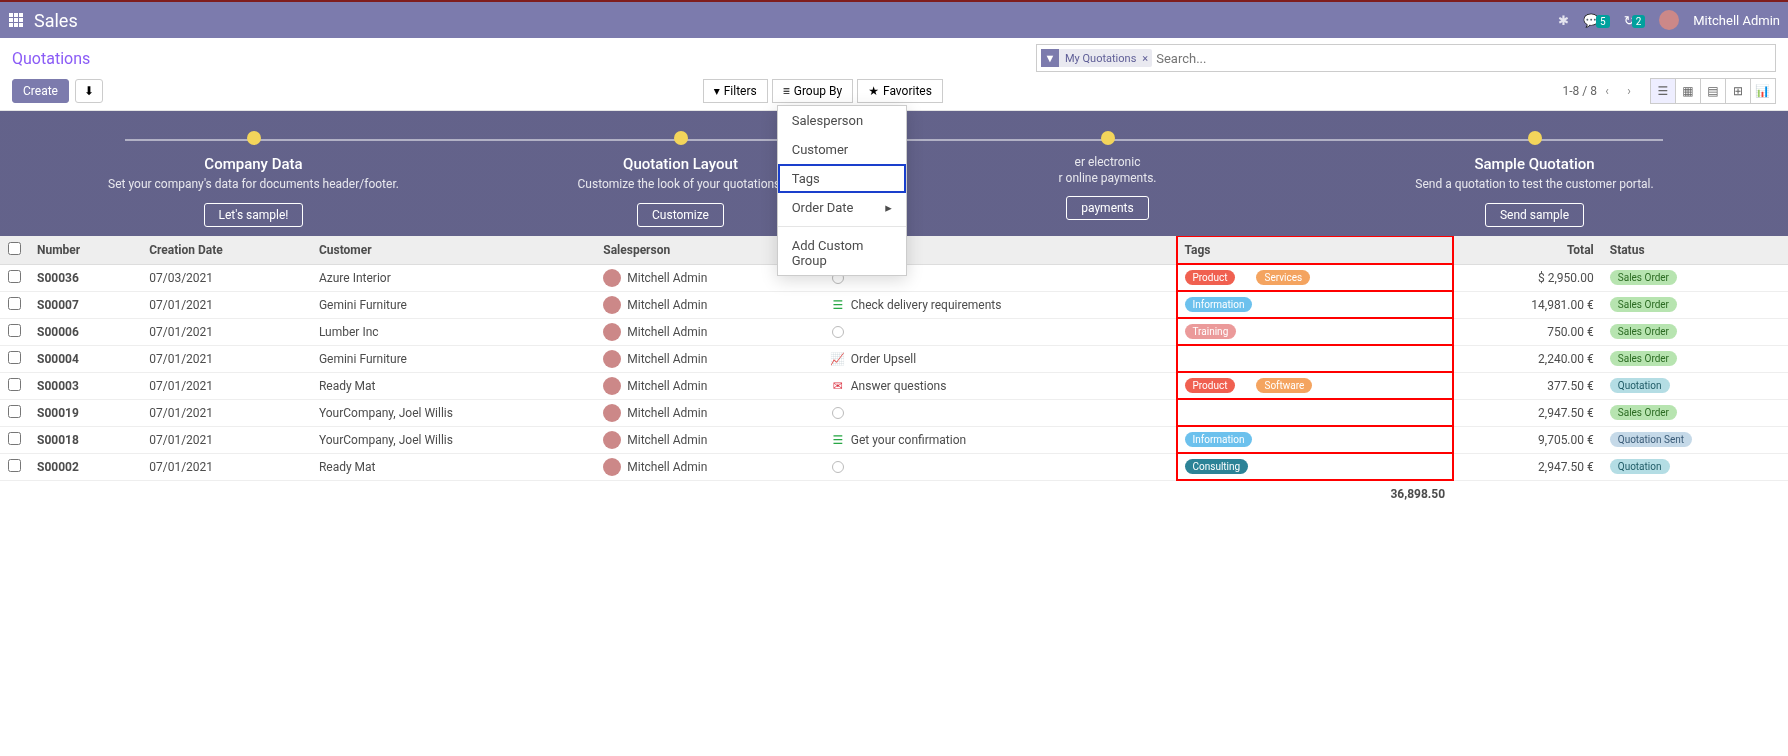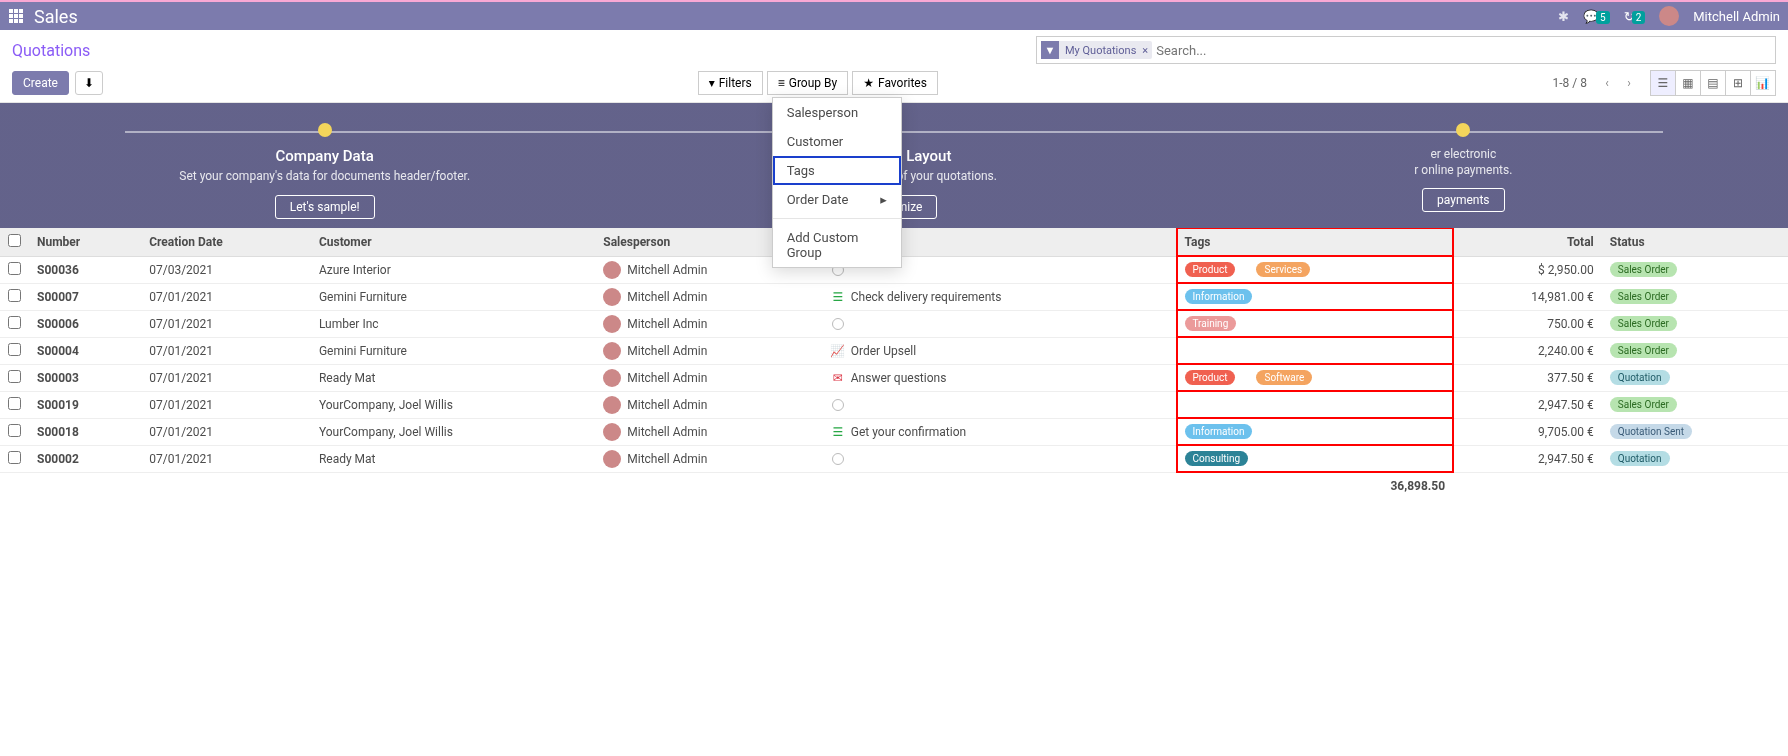--- a/index.html
+++ b/index.html
@@ -1,19 +1,19 @@
 <!DOCTYPE html>
 <html><head>
 <meta charset="utf-8">
 <style>
 * { margin: 0; padding: 0; box-sizing: border-box; font-family: -apple-system, BlinkMacSystemFont, "Segoe UI", Roboto, sans-serif; }
 body { font-size: 13px; color: #4c4c4c; background: #fff; }
 
 
-.topnav { background: #7c7bad; color: #fff; height: 30px; display: flex; align-items: center; padding: 0 8px; border-top: 2px solid #f9a8d4; }
+.topnav { background: #7c7bad; color: #fff; height: 38px; display: flex; align-items: center; padding: 0 8px; border-top: 2px solid #7f1d1d; }
 .apps-icon { width: 16px; height: 16px; display: inline-block; margin-right: 10px; }
 .apps-icon svg { fill: #fff; }
 .brand { font-size: 18px; font-weight: 400; margin-right: 30px; }
 .navmenu { display: flex; }
 .navitem { padding: 0 12px; height: 34px; line-height: 34px; color: #ddd; font-size: 13px; cursor: pointer; }
 .navitem.active { background: #6867a0; color: #fff; }
 .navright { margin-left: auto; display: flex; align-items: center; gap: 14px; }
 .badge-top { background: #00a09d; color: #fff; border-radius: 3px; font-size: 10px; padding: 1px 4px; margin-left: -3px; }
 .avatar-top { width: 20px; height: 20px; border-radius: 50%; background: #c88; display:inline-block; }
 .username { color: #fff; font-size: 13px; }
@@ -30,21 +30,21 @@
 .search-input { border: none; outline: none; flex: 1; font-size: 13px; }
 
 .cp-bottom { display: flex; align-items: center; }
 .btn { border: 1px solid #ccc; background: #fff; padding: 4px 10px; font-size: 12px; cursor: pointer; border-radius: 3px; display: inline-flex; align-items: center; gap: 4px;}
 .btn-primary { background: #7c7bad; color: #fff; border-color: #7c7bad; }
 .btn-icon { padding: 4px 8px; }
 .cp-left { display: flex; gap: 6px; }
 .cp-filters { margin-left: auto; display: flex; gap: 4px; margin-right:20px;}
 .filter-btn { border: 1px solid #ccc; background: #fff; padding: 4px 10px; font-size: 12px; cursor: pointer; display: flex; align-items: center; gap: 4px; }
 .cp-right { display:flex; align-items:center; gap:12px; margin-left:auto;}
-.pager { font-size: 12px; color:#666; display:flex; align-items:center; gap:10px;}
+.pager { font-size: 12px; color:#666; display:flex; align-items:center; }
 .pager-arrows { display:flex; gap:2px;}
 .pager-btn { width:20px; height:22px; display:flex; align-items:center; justify-content:center; cursor:pointer; color:#888;}
 .viewsw { display:flex;}
 .viewbtn { width:26px; height:26px; border:1px solid #ccc; display:flex;align-items:center;justify-content:center; cursor:pointer; font-size:12px;color:#666; margin-left:-1px;}
 .viewbtn.active{background:#eef;}
 
 
 .dropdown { position: absolute; background: #fff; border: 1px solid #ccc; box-shadow: 0 4px 16px rgba(0,0,0,0.15); min-width: 130px; z-index: 100; }
 .dropdown-item { padding: 7px 14px; font-size: 13px; cursor: pointer; display:flex; align-items:center; justify-content:space-between;}
 .dropdown-item.highlight { outline: 2px solid #1a3fcc; outline-offset:-2px; }
@@ -173,20 +173,21 @@
     </div>
   </div>
 </div>
 
 <div class="onboard">
   <div class="steps" id="steps">
     <div class="stepline"></div>
   <div class="step"><div class="stepdot"></div><div class="steptitle">Company Data</div><div class="stepdesc">Set your company's data for documents header/footer.</div><span class="stepbtn">Let's sample!</span></div>
       <div class="step"><div class="stepdot"></div><div class="steptitle">Quotation Layout</div><div class="stepdesc">Customize the look of your quotations.</div><span class="stepbtn">Customize</span></div>
       <div class="step"><div class="stepdot"></div><div class="stepdesc">er electronic<br>r online payments.</div><span class="stepbtn">payments</span></div>
+      <div class="step"><div class="stepdot"></div><div class="steptitle">Sample Quotation</div><div class="stepdesc">Send a quotation to test the customer portal.</div><span class="stepbtn">Send sample</span></div>
     </div>
 </div>
 
 <table class="tbl">
   <thead>
       <tr id="thead-row">
     <th class="chk"><input type="checkbox" style=""></th>
   <th>Number</th>
         <th>Creation Date</th>
         <th>Customer</th>

